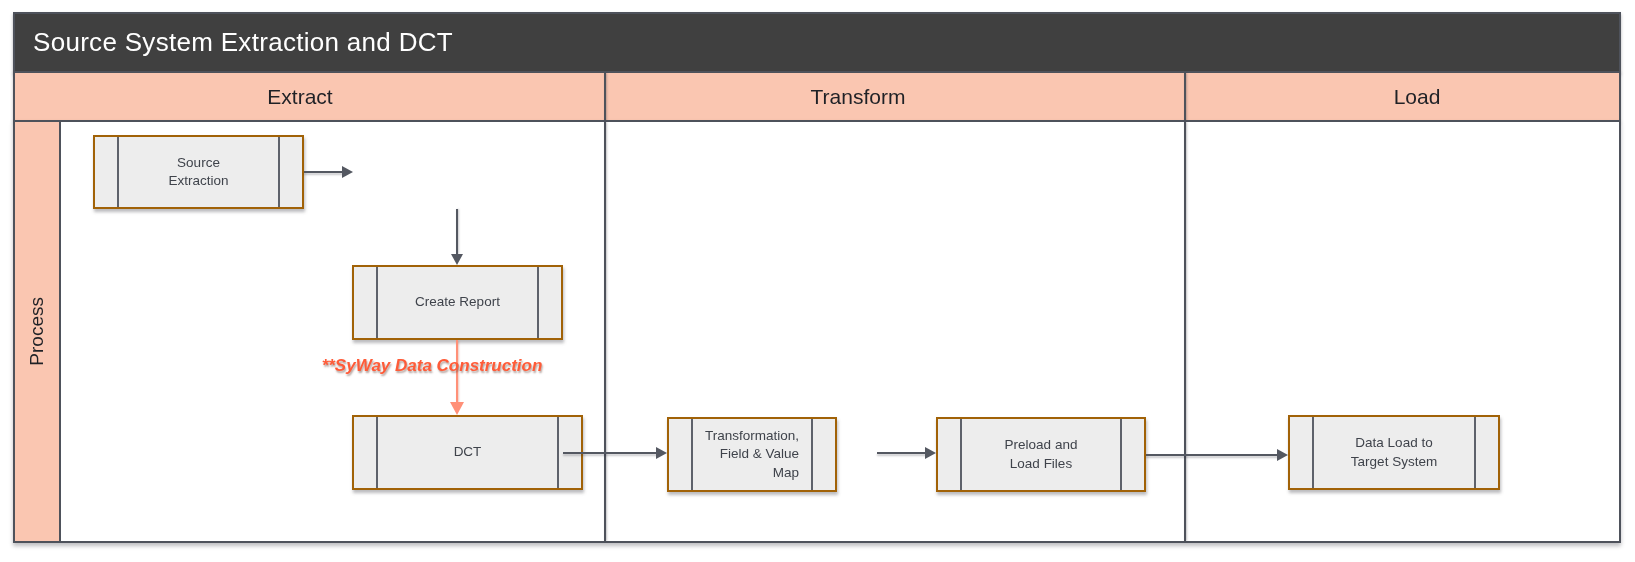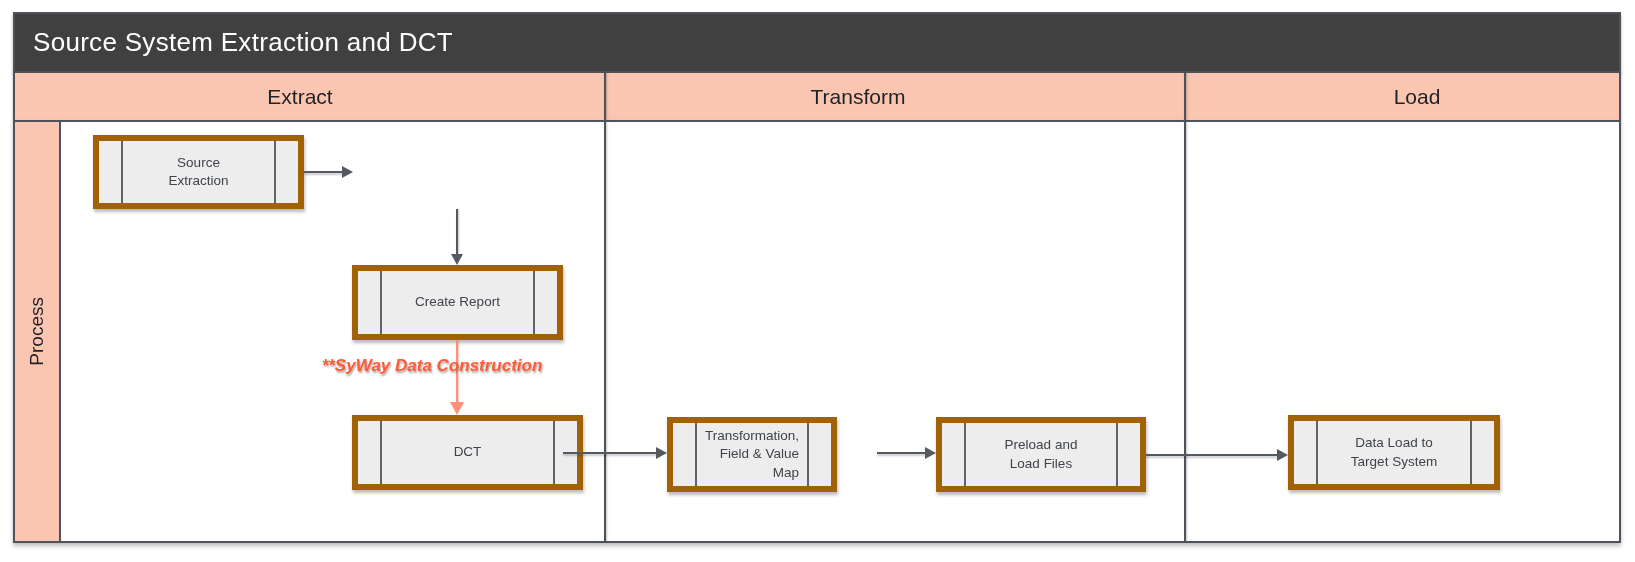--- a/index.html
+++ b/index.html
@@ -15,21 +15,21 @@
   .bodyrow{position:absolute;left:13px;top:120px;width:1608px;height:423px;box-sizing:border-box;
     background:#ffffff;border:2px solid #4E525B;box-shadow:0 3px 4px rgba(40,40,50,.3);}
   .process-strip{position:absolute;left:15px;top:122px;width:44px;height:419px;background:#FAC6B1;
     border-right:2px solid #4E525B;display:flex;align-items:center;justify-content:center;}
   .process-strip .rot{writing-mode:vertical-rl;transform:rotate(180deg);font-size:19px;color:#1f2126;}
   .vdiv{position:absolute;width:2px;background:#4E525B;box-shadow:1px 0 2px rgba(40,40,50,.3);}
   .lane-label{position:absolute;top:71px;height:51px;display:flex;align-items:center;justify-content:center;
     font-size:21px;color:#1f2126;}
 
   
-  .node{position:absolute;box-sizing:border-box;background:#EDEDED;border:6px solid #a16207;
+  .node{position:absolute;box-sizing:border-box;background:#EDEDED;border:2px solid #a16207;
     box-shadow:1px 3px 3px rgba(60,60,70,.35);display:flex;align-items:center;justify-content:center;
     text-align:center;font-size:13.5px;line-height:1.35;color:#3F434B;white-space:pre-line;}
   .node::before,.node::after{content:"";position:absolute;top:0;bottom:0;width:0;}
   .node::before{left:22px;border-left:2px solid #5E626B;}
   .node::after{right:22px;border-right:2px solid #5E626B;}
 
   
   .h-line{position:absolute;height:2px;background:#545861;box-shadow:0 2px 2px rgba(40,40,50,.25);}
   .v-line{position:absolute;width:2px;background:#545861;box-shadow:1px 0 2px rgba(40,40,50,.25);}
   .head-right{position:absolute;width:0;height:0;border-top:6px solid transparent;

